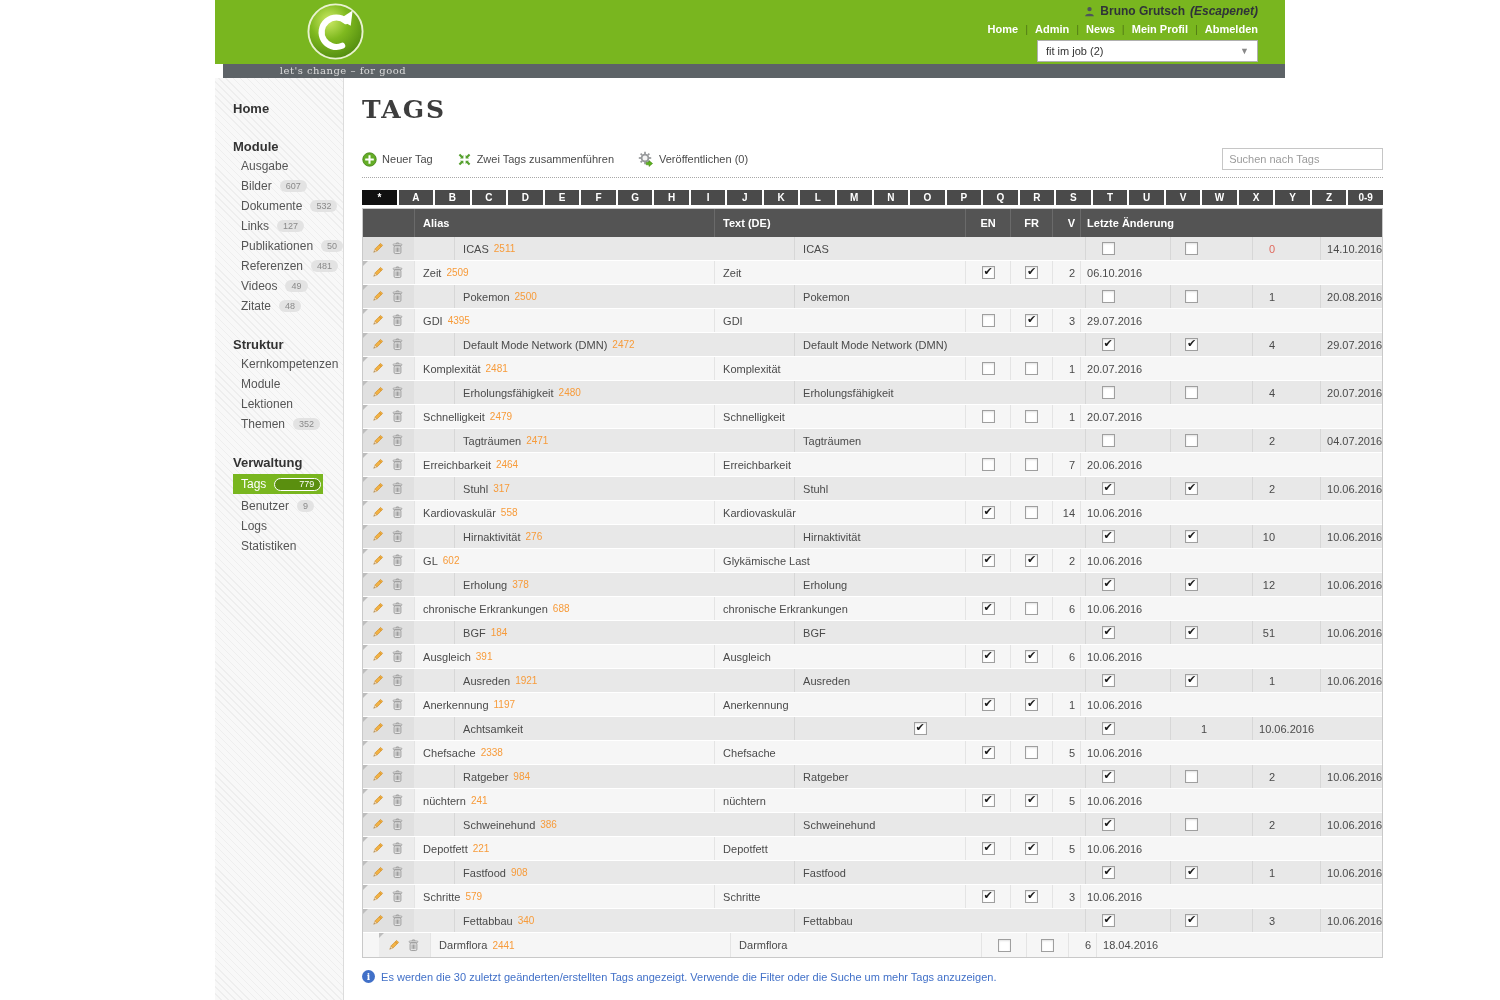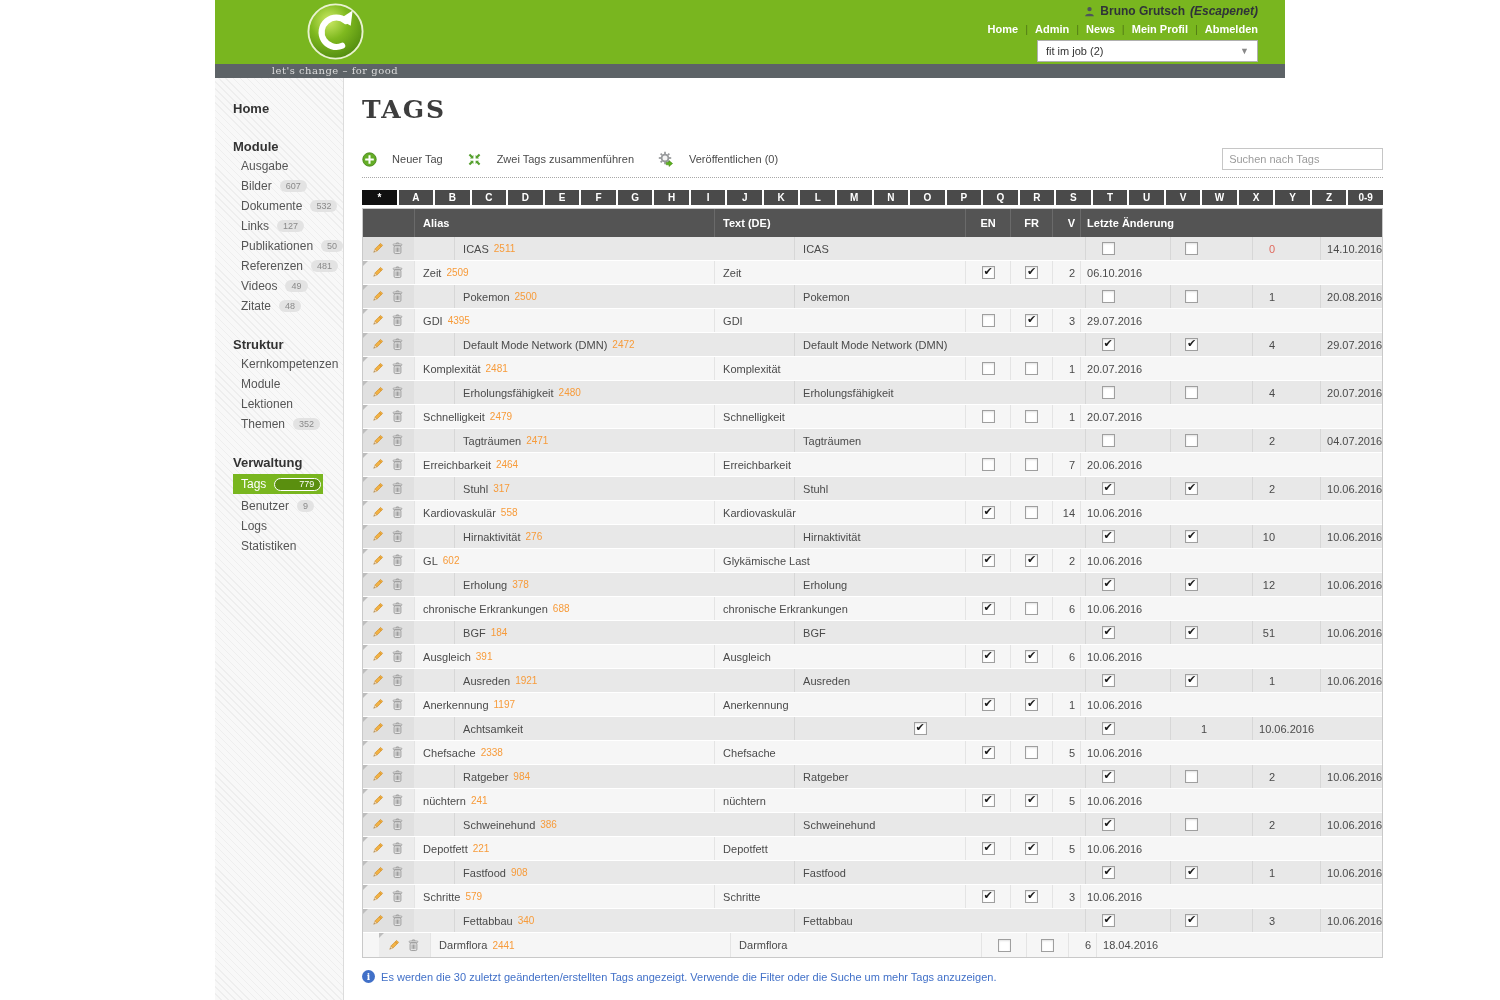--- a/index.html
+++ b/index.html
@@ -12,21 +12,21 @@
   .user-row { position:absolute; right:27px; top:4px; display:flex; align-items:center; gap:5px;
               font-size:12px; font-weight:bold; color:#2f3338; }
   .user-org { font-style:italic; }
   .top-nav { position:absolute; right:27px; top:23px; display:flex; align-items:center; gap:7px; }
   .nav-link { color:#ffffff; font-size:11px; font-weight:bold; cursor:pointer; }
   .nav-sep { color:rgba(0,0,0,0.35); font-size:11px; }
   .project-select { position:absolute; right:27px; top:40px; width:221px; height:22px; background:#fff;
                     border:1px solid #b0b0b0; font-size:11px; color:#333; display:flex; align-items:center;
                     padding:0 8px; cursor:pointer; }
   .project-caret { margin-left:auto; color:#888; font-size:9px; }
-  .tagline-bar { height:14px; background:#5d6367; position:relative; }
+  .tagline-bar { height:14px; background:#5d6367; position:relative;margin-left:8px; }
   .tagline { position:absolute; left:0; width:240px; text-align:center; top:0; line-height:14px;
              color:#dcdcdc; font-size:10px; font-family:"DejaVu Serif", serif; letter-spacing:0.5px; }
 
   
   .body { display:flex; min-height:922px; }
   .sidebar { width:205px; border-right:1px solid #dcdcdc;
              background:repeating-linear-gradient(45deg,#f8f8f8 0px,#f8f8f8 4px,#eeeeee 4px,#eeeeee 5px);
              padding-top:22px; font-size:12px; }
   .sb-heading { font-weight:bold; color:#333; font-size:13px; padding-left:18px; margin-top:20px; line-height:18px; }
   .sb-heading:first-child { margin-top:0; }
@@ -37,21 +37,21 @@
   .sb-item.active { background:#79b61f; color:#fff; margin-left:18px; margin-right:20px; padding-left:8px;
                     line-height:20px; margin-top:2px; margin-bottom:2px; }
   .sb-item.active .sb-badge { background:#5a8f0f; color:#fff; border:1px solid #fff; line-height:11px;padding-left:24px; }
 
   .main { flex:1; padding:17px 27px 0 18px; }
   .page-title { font-family:"DejaVu Serif", serif; font-weight:bold; font-size:25px; letter-spacing:2px;
                 color:#3d3d3d; line-height:30px; }
 
   
   .toolbar { display:flex; align-items:center; margin-top:23px; height:22px; }
-  .tool-btn { display:flex; align-items:center; gap:15px; font-size:11px; color:#4a4a4a; cursor:pointer; margin-right:24px; }
+  .tool-btn { display:flex; align-items:center; gap:5px; font-size:11px; color:#4a4a4a; cursor:pointer; margin-right:24px; }
   .search-input { margin-left:auto; width:161px; height:22px; border:1px solid #c6c6c6; font-size:11px;
                   padding:0 6px; color:#333; font-family:"Liberation Sans", sans-serif; }
   .search-input::placeholder { color:#9b9b9b; }
   .dotted-sep { border-bottom:1px dotted #a8a8a8; margin-top:7px; }
 
   
   .alphabet { display:flex; gap:2px; margin-top:12px; }
   .abc { flex:1; height:15px; background:#4a4a4a; color:#fff; font-size:10px; font-weight:bold;
          display:flex; align-items:center; justify-content:center; cursor:pointer; }
   .abc.active { background:#101010; }

